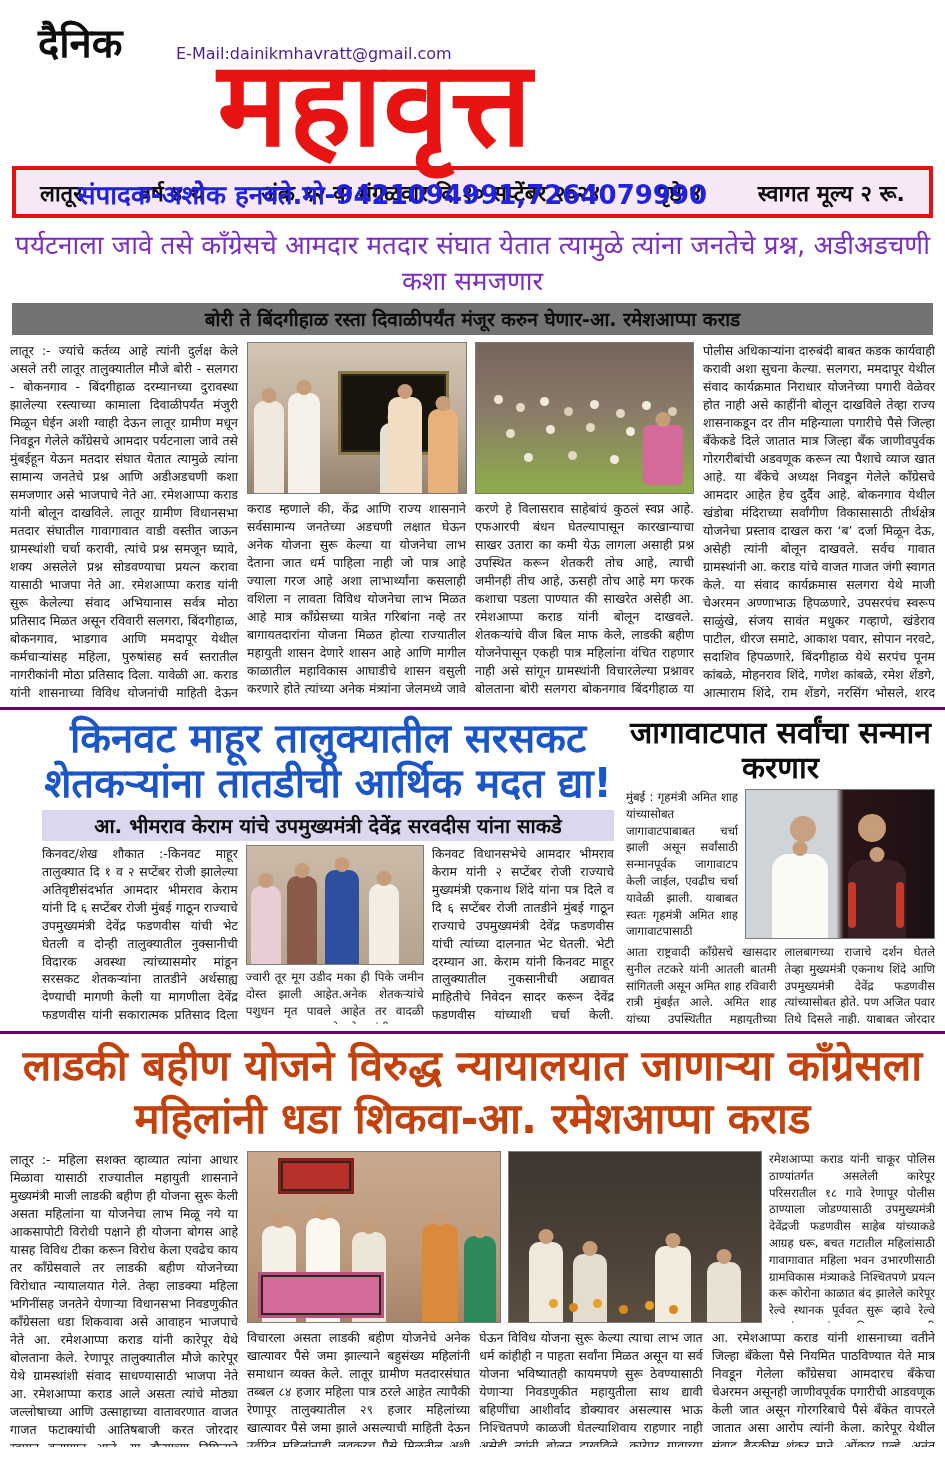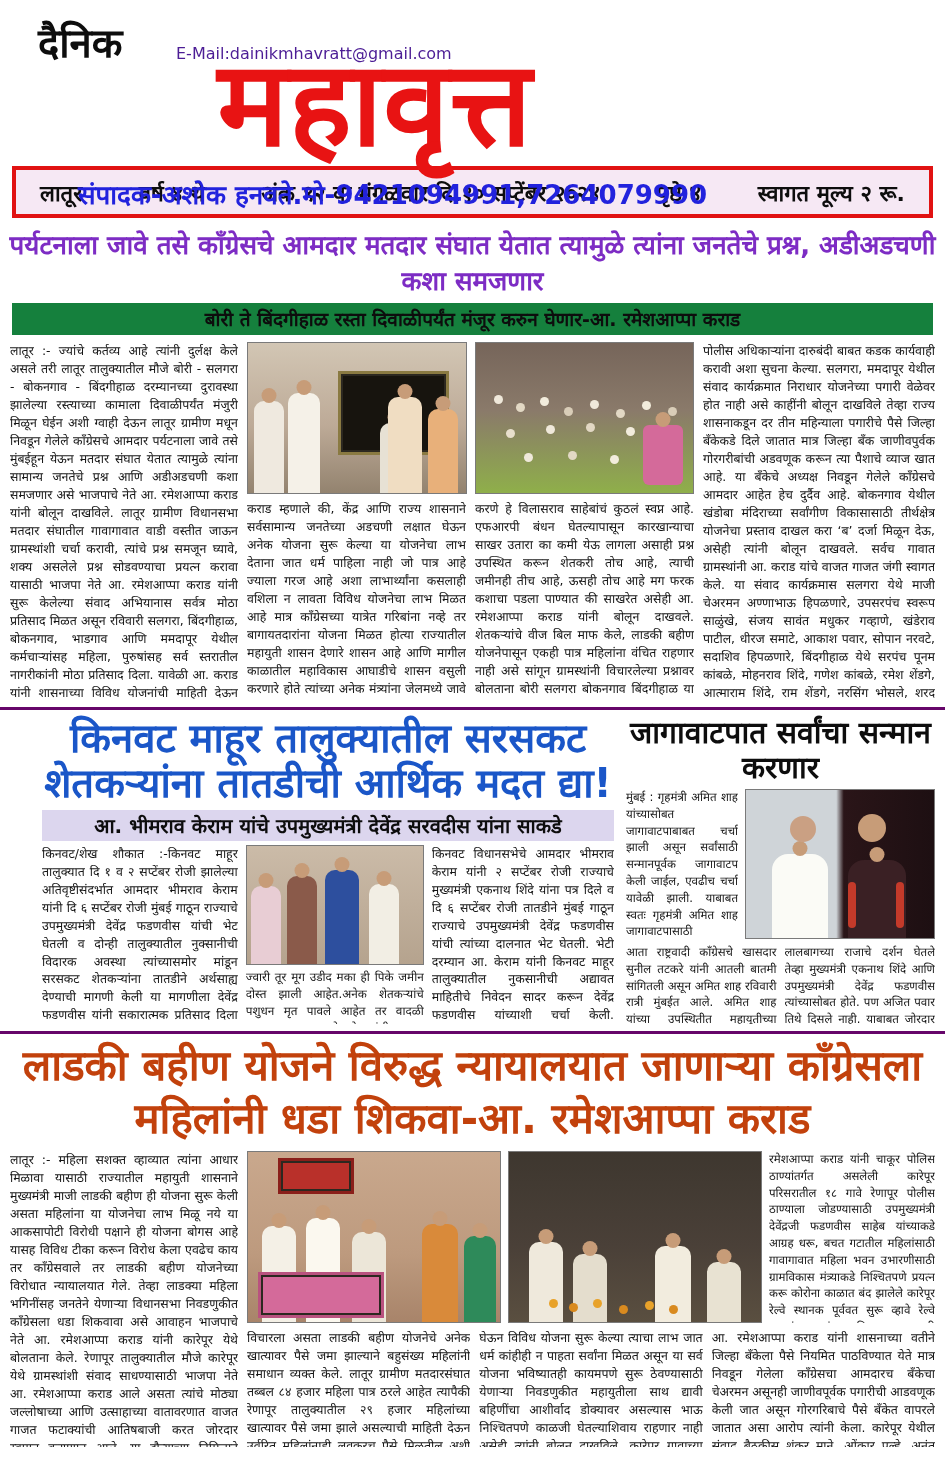--- a/index.html
+++ b/index.html
@@ -12,22 +12,22 @@
   .masthead-email { position:absolute; left:176px; top:44px; font-size:16px; color:#4c1d95; }
   .brand-title { position:absolute; left:35px; top:40px; width:680px; text-align:center;
                  font-size:118px; line-height:1.1; font-weight:800; color:#e81313; letter-spacing:1px; }
   .editor-line { position:absolute; left:78px; top:176px; font-size:26px; font-weight:800; color:#2222dd; }
 
   
   .dateline { margin:0 12px; border:4px solid #e11212; background:#f6e8f4;
               display:flex; justify-content:space-between; align-items:center;
               padding:7px 24px; font-size:22px; font-weight:800; color:#0d0d0d; }
 
-  .kicker { margin:8px 8px 2px; text-align:center; font-size:26px; font-weight:700; color:#7d2cc4; }
-  .top-subhead { margin:5px 12px; padding:3px 0; background:#15803d; text-align:center;
+  .kicker { margin:8px 8px 2px; text-align:center; font-size:26px; font-weight:400; color:#7d2cc4; }
+  .top-subhead { margin:5px 12px; padding:3px 0; background:#737373; text-align:center;
                  font-size:19px; font-weight:800; color:#0d0d0d; }
 
   
   .atext { font-size:12.4px; line-height:1.45; text-align:justify; color:#151515; overflow:hidden; }
 
   
   .top-body { display:flex; gap:9px; padding:2px 10px 0; height:358px; }
   .top-col-narrow { width:228px; flex:none; height:100%; }
   .top-mid { flex:1; display:flex; flex-direction:column; gap:6px; }
   .top-photos { display:flex; gap:8px; height:152px; }

